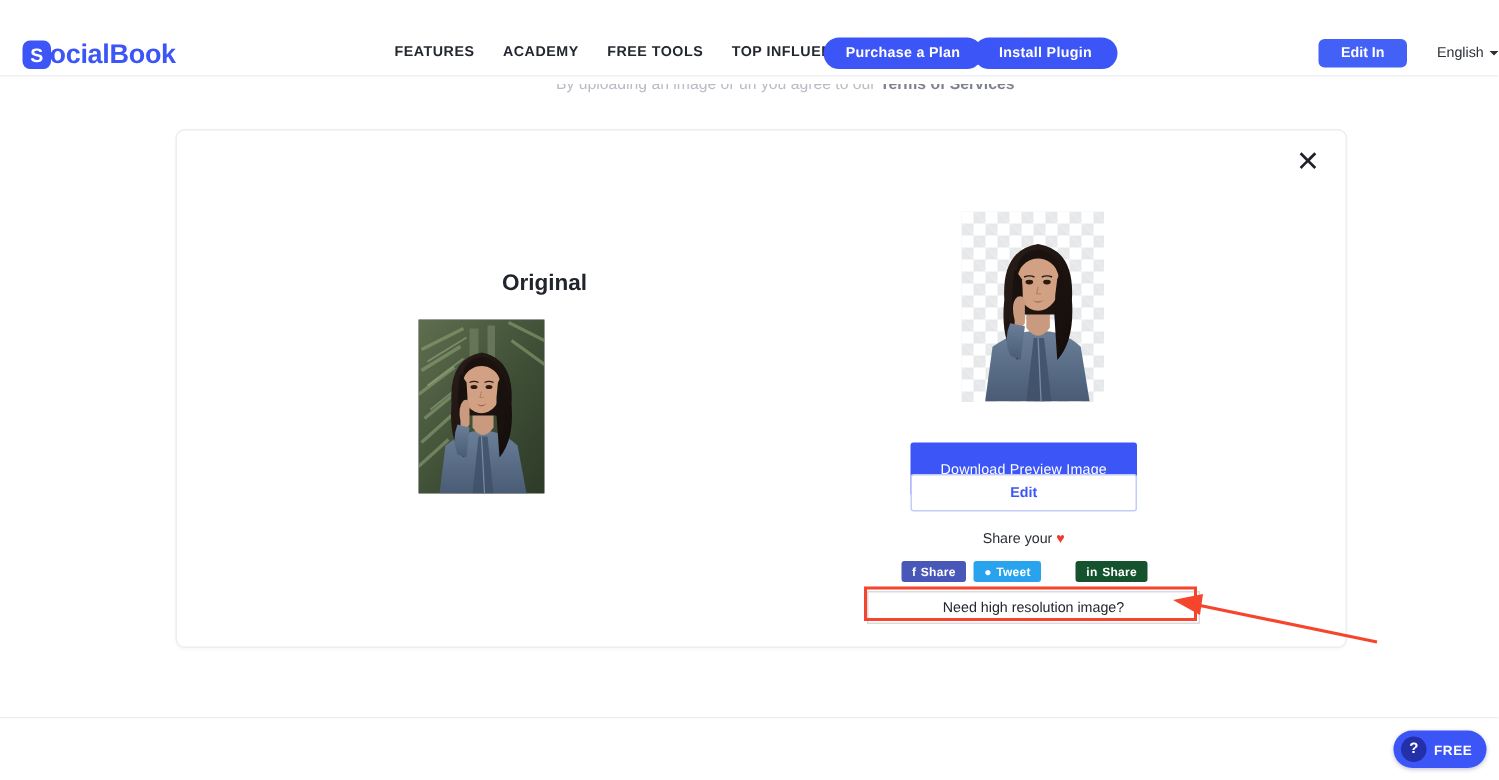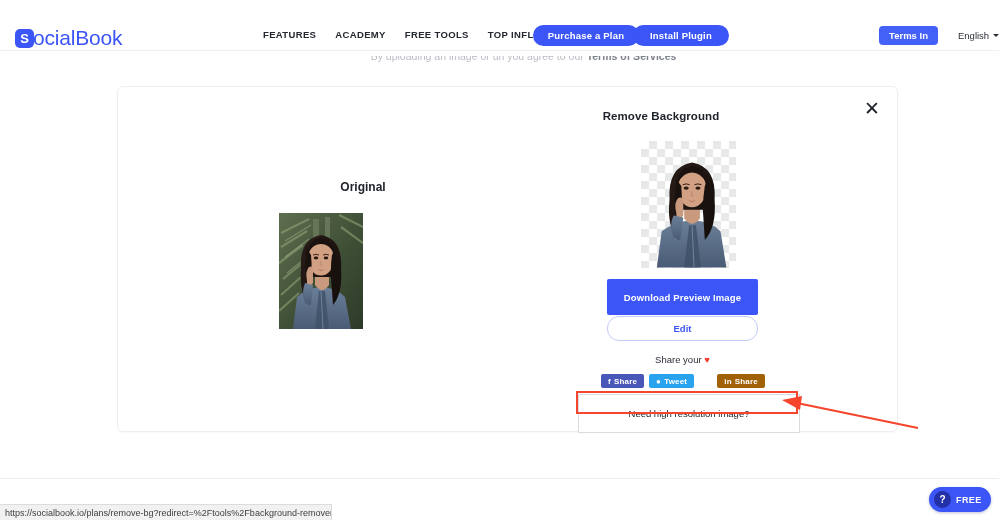--- a/index.html
+++ b/index.html
@@ -18,33 +18,33 @@
     background: #ffffff; border-bottom: 1px solid #eef0f3;
     display: flex; align-items: center; z-index: 30;
   }
   .brand { position: absolute; left: 15px; top: 26px; display: flex; align-items: center; gap: 4px; }
   .brand-mark {
     width: 19px; height: 19px; border-radius: 5px; background: #3b55f6;
     color: #fff; font-size: 13px; font-weight: 700; line-height: 19px;
     text-align: center; font-family: "Liberation Sans", sans-serif;
   }
   .brand-text {
-    font-size: 21px; font-weight: 400; color: #3b55f6; letter-spacing: -0.2px;
+    font-size: 18px; font-weight: 700; color: #3b55f6; letter-spacing: -0.2px;
     margin-left: -5px;
   }
   .nav { position: absolute; left: 263px; top: 29px; display: flex; align-items: flex-start; gap: 19px; }
   .nav a {
     font-size: 9.5px; font-weight: 700; color: #23272f; letter-spacing: 0.35px;
     text-decoration: none; white-space: nowrap; text-transform: uppercase;
   }
   .pill {
     display: inline-flex; align-items: center; justify-content: center;
     border-radius: 14px; background: #3b55f6; color: #fff;
     font-size: 9.5px; font-weight: 700; letter-spacing: 0.2px; white-space: nowrap;
-    height: 21px; padding: 0 14px; text-decoration: none;
+    height: 21px; padding: 0 14px; text-decoration: none; margin-left: 16px;
   }
   .btn-purchase { position: absolute; left: 533px; top: 25px; width: 106px; height: 21px; }
   .btn-install  { position: absolute; left: 633px; top: 25px; width: 96px; height: 21px; }
   .btn-signin {
     position: absolute; left: 879px; top: 26px; width: 59px; height: 19px;
     border-radius: 4px; background: #4360f7; color:#fff;
     font-size: 9.5px; font-weight: 700; display:flex; align-items:center; justify-content:center;
     text-decoration: none;
   }
   .lang {
@@ -77,21 +77,21 @@
   }
 
   .modal-title {
     position: absolute; left: 428px; top: 23px; width: 230px; text-align: center;
     font-size: 11.5px; font-weight: 700; color: #20242c; letter-spacing: 0.1px;
   }
 
   
   .original-label {
     position: absolute; left: 150px; top: 93px; width: 190px; text-align: center;
-    font-size: 12px; font-weight: 700; color: #20242c;
+    font-size: 15px; font-weight: 700; color: #20242c;
   }
   .orig-photo {
     position: absolute; left: 161px; top: 126px; width: 84px; height: 116px;
     overflow: hidden; background: #41503a;
   }
 
   
   .result-photo {
     position: absolute; left: 523px; top: 54px; width: 95px; height: 127px;
     overflow: hidden;
@@ -101,28 +101,28 @@
       linear-gradient(45deg, #e6e8ea 25%, transparent 25%, transparent 75%, #e6e8ea 75%);
     background-size: 16px 16px;
     background-position: 0 0, 8px 8px;
   }
 
   
   .photo-svg { position: absolute; inset: 0; width: 100%; height: 100%; display: block; }
 
   
   .btn-download {
-    position: absolute; left: 489px; top: 192px; width: 151px; height: 36px;
+    position: absolute; left: 489px; top: 208px; width: 151px; height: 36px;
     background: #3b55f6; color: #fff; border: none; border-radius: 2px;
-    font-size: 9.5px; font-weight: 700; letter-spacing: 0.15px; cursor: pointer;
+    font-size: 9.5px; font-weight: 400; letter-spacing: 0.15px; cursor: pointer;
     font-family: "Liberation Sans", sans-serif;
   }
   .btn-edit {
     position: absolute; left: 489px; top: 229px; width: 151px; height: 25px;
-    background: #ffffff; color: #3b55f6; border: 1px solid #c4cbf9; border-radius: 12px;
+    background: #ffffff; color: #3b55f6; border: 1px solid #c4cbf9; border-radius: 2px;
     font-size: 9.5px; font-weight: 700; cursor: pointer;
     font-family: "Liberation Sans", sans-serif;
   }
   .share-your {
     position: absolute; left: 489px; top: 267px; width: 151px; text-align: center;
     font-size: 9.5px; color: #2a2e36;
   }
   .heart { color: #ef3b2e; font-size: 9.5px; }
 
   .share-row {
@@ -131,25 +131,25 @@
   }
   .share-btn {
     height: 14px; border-radius: 2px; color: #fff;
     font-size: 8px; font-weight: 700; letter-spacing: 0.2px;
     display: inline-flex; align-items: center; justify-content: center; gap: 3px;
     padding: 0 7px; cursor: pointer; border: none; white-space: nowrap;
     font-family: "Liberation Sans", sans-serif;
   }
   .sb-fb { background: #4958b8; }
   .sb-tw { background: #2aa3ef; }
-  .sb-li { background: #a16207; margin-left: 18px; }
+  .sb-li { background: #14532d; margin-left: 18px; }
   .sb-glyph { font-size: 8px; font-weight: 700; }
 
   .hires-box {
-    position: absolute; left: 460px; top: 307px; width: 222px; height: 39px;
+    position: absolute; left: 460px; top: 307px; width: 222px; height: 22px;
     border: 1px solid #d8dbe0; background: #fff;
     display: flex; align-items: center; justify-content: center;
     font-size: 9.5px; color: #22262e; cursor: pointer;
   }
   
   .ann-rect {
     position: absolute; left: 576px; top: 391px; width: 222px; height: 23px;
     border: 2px solid #f5452d; z-index: 22; pointer-events: none;
   }
   .ann-arrow { position: absolute; left: 780px; top: 388px; width: 140px; height: 48px; z-index: 22; pointer-events: none; }
@@ -198,33 +198,32 @@
 
     <div class="nav">
       <a href="#">FEATURES</a>
       <a href="#">ACADEMY</a>
       <a href="#">FREE TOOLS</a>
       <a href="#">TOP INFLUENCERS</a>
     </div>
 
     <a href="#" class="pill btn-purchase">Purchase a Plan</a>
     <a href="#" class="pill btn-install">Install Plugin</a>
-    <a href="#" class="btn-signin">Terms In</a>
+    <a href="#" class="btn-signin">Edit In</a>
 
     <div class="lang">
       <span>English</span>
       <span class="caret"></span>
     </div>
   </div>
 
   <div class="modal">
 
     <div class="close-x">✕</div>
 
-    <div class="modal-title">Remove Background</div>
 
     <div class="original-label">Original</div>
     <div class="orig-photo">
       <svg class="photo-svg" viewBox="0 0 84 116" preserveAspectRatio="xMidYMid slice">
         <defs>
           <linearGradient id="bgg" x1="0" y1="0" x2="1" y2="1">
             <stop offset="0%" stop-color="#5f6e4e"></stop>
               <stop offset="55%" stop-color="#3f4f36"></stop>
               <stop offset="100%" stop-color="#2d3a28"></stop>
           </linearGradient>
@@ -356,15 +355,14 @@
     
     
     
   </div>
 
   <div class="help-pill">
     <span class="help-circle">?</span>
     <span class="help-text">FREE</span>
   </div>
 
-  <div class="status-url">https://socialbook.io/plans/remove-bg?redirect=%2Ftools%2Fbackground-remover</div>
 
 </div>
 
 </body></html>

